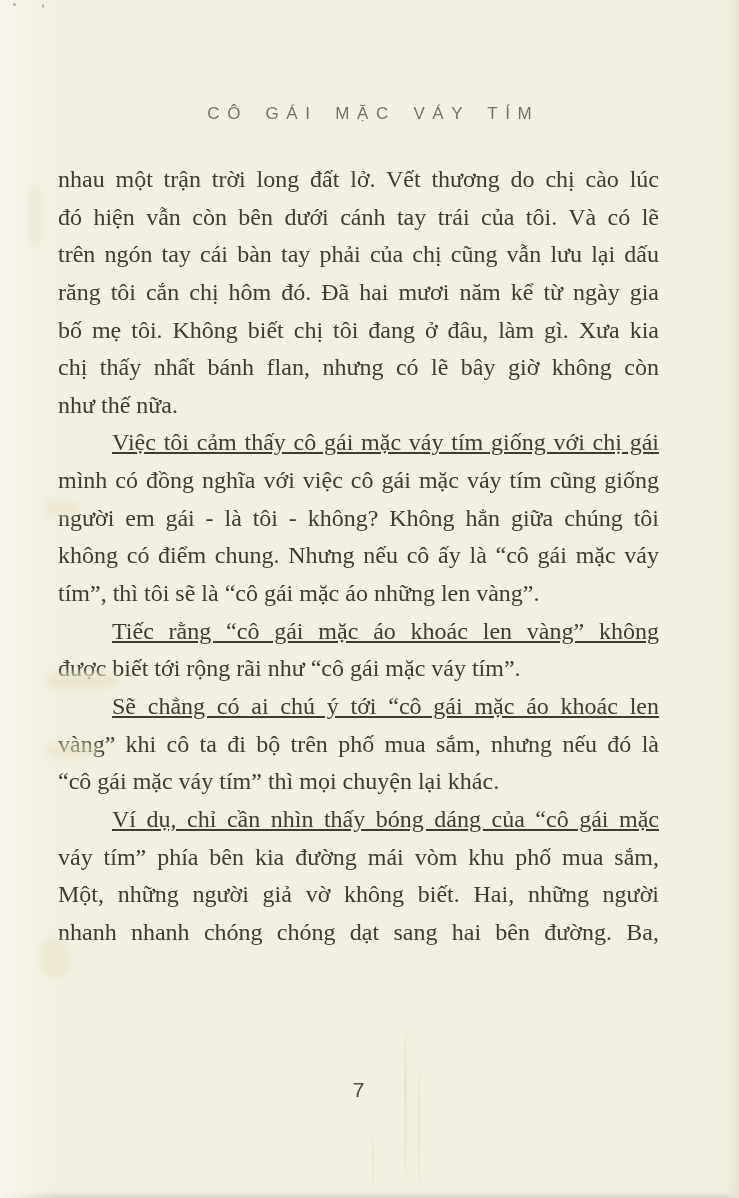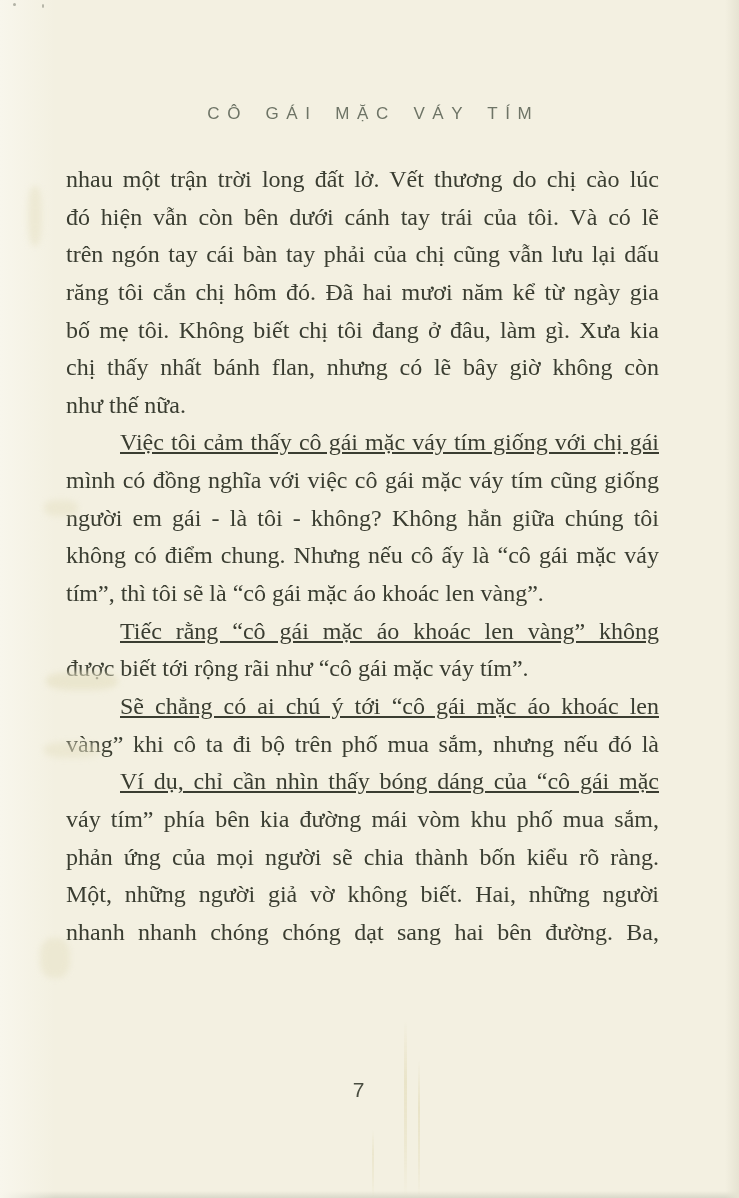--- a/index.html
+++ b/index.html
@@ -50,21 +50,20 @@
     color: var(--ink);
     font-size: 24px;
   }
   .line {
     height: 37.65px;
     line-height: 37.65px;
     text-align: justify;
     text-align-last: justify;
     white-space: nowrap;
     text-rendering: optimizeLegibility;
-    margin-left: 8px;
   }
   .line.noj { text-align-last: left; }
   .line.indent { text-indent: 54px; text-decoration: underline; }
 
   .folio {
     position: absolute;
     top: 1078px;
     left: 58px;
     width: 601px;
     text-align: center;
@@ -119,28 +118,28 @@
       <div class="line">đó hiện vẫn còn bên dưới cánh tay trái của tôi. Và có lẽ</div>
       <div class="line">trên ngón tay cái bàn tay phải của chị cũng vẫn lưu lại dấu</div>
       <div class="line">răng tôi cắn chị hôm đó. Đã hai mươi năm kể từ ngày gia</div>
       <div class="line">bố mẹ tôi. Không biết chị tôi đang ở đâu, làm gì. Xưa kia</div>
       <div class="line">chị thấy nhất bánh flan, nhưng có lẽ bây giờ không còn</div>
       <div class="line noj">như thế nữa.</div>
       <div class="line indent">Việc tôi cảm thấy cô gái mặc váy tím giống với chị gái</div>
       <div class="line">mình có đồng nghĩa với việc cô gái mặc váy tím cũng giống</div>
       <div class="line">người em gái - là tôi - không? Không hẳn giữa chúng tôi</div>
       <div class="line">không có điểm chung. Nhưng nếu cô ấy là “cô gái mặc váy</div>
-      <div class="line noj">tím”, thì tôi sẽ là “cô gái mặc áo khoác len vàng”.</div>
+      <div class="line noj">tím”, thì tôi sẽ là “cô gái mặc áo những len vàng”.</div>
       <div class="line indent">Tiếc rằng “cô gái mặc áo khoác len vàng” không</div>
       <div class="line noj">được biết tới rộng rãi như “cô gái mặc váy tím”.</div>
       <div class="line indent">Sẽ chẳng có ai chú ý tới “cô gái mặc áo khoác len</div>
       <div class="line">vàng” khi cô ta đi bộ trên phố mua sắm, nhưng nếu đó là</div>
+      <div class="line noj">“cô gái mặc váy tím” thì mọi chuyện lại khác.</div>
       <div class="line indent">Ví dụ, chỉ cần nhìn thấy bóng dáng của “cô gái mặc</div>
       <div class="line">váy tím” phía bên kia đường mái vòm khu phố mua sắm,</div>
-      <div class="line">phản ứng của mọi người sẽ chia thành bốn kiểu rõ ràng.</div>
       <div class="line">Một, những người giả vờ không biết. Hai, những người</div>
       <div class="line">nhanh nhanh chóng chóng dạt sang hai bên đường. Ba,</div>
     </div>
 
   <div class="folio">7</div>
 
   <div class="ghost g1"></div>
   <div class="ghost g2"></div>
   <div class="ghost g3"></div>
   <div class="ghost g4"></div>

